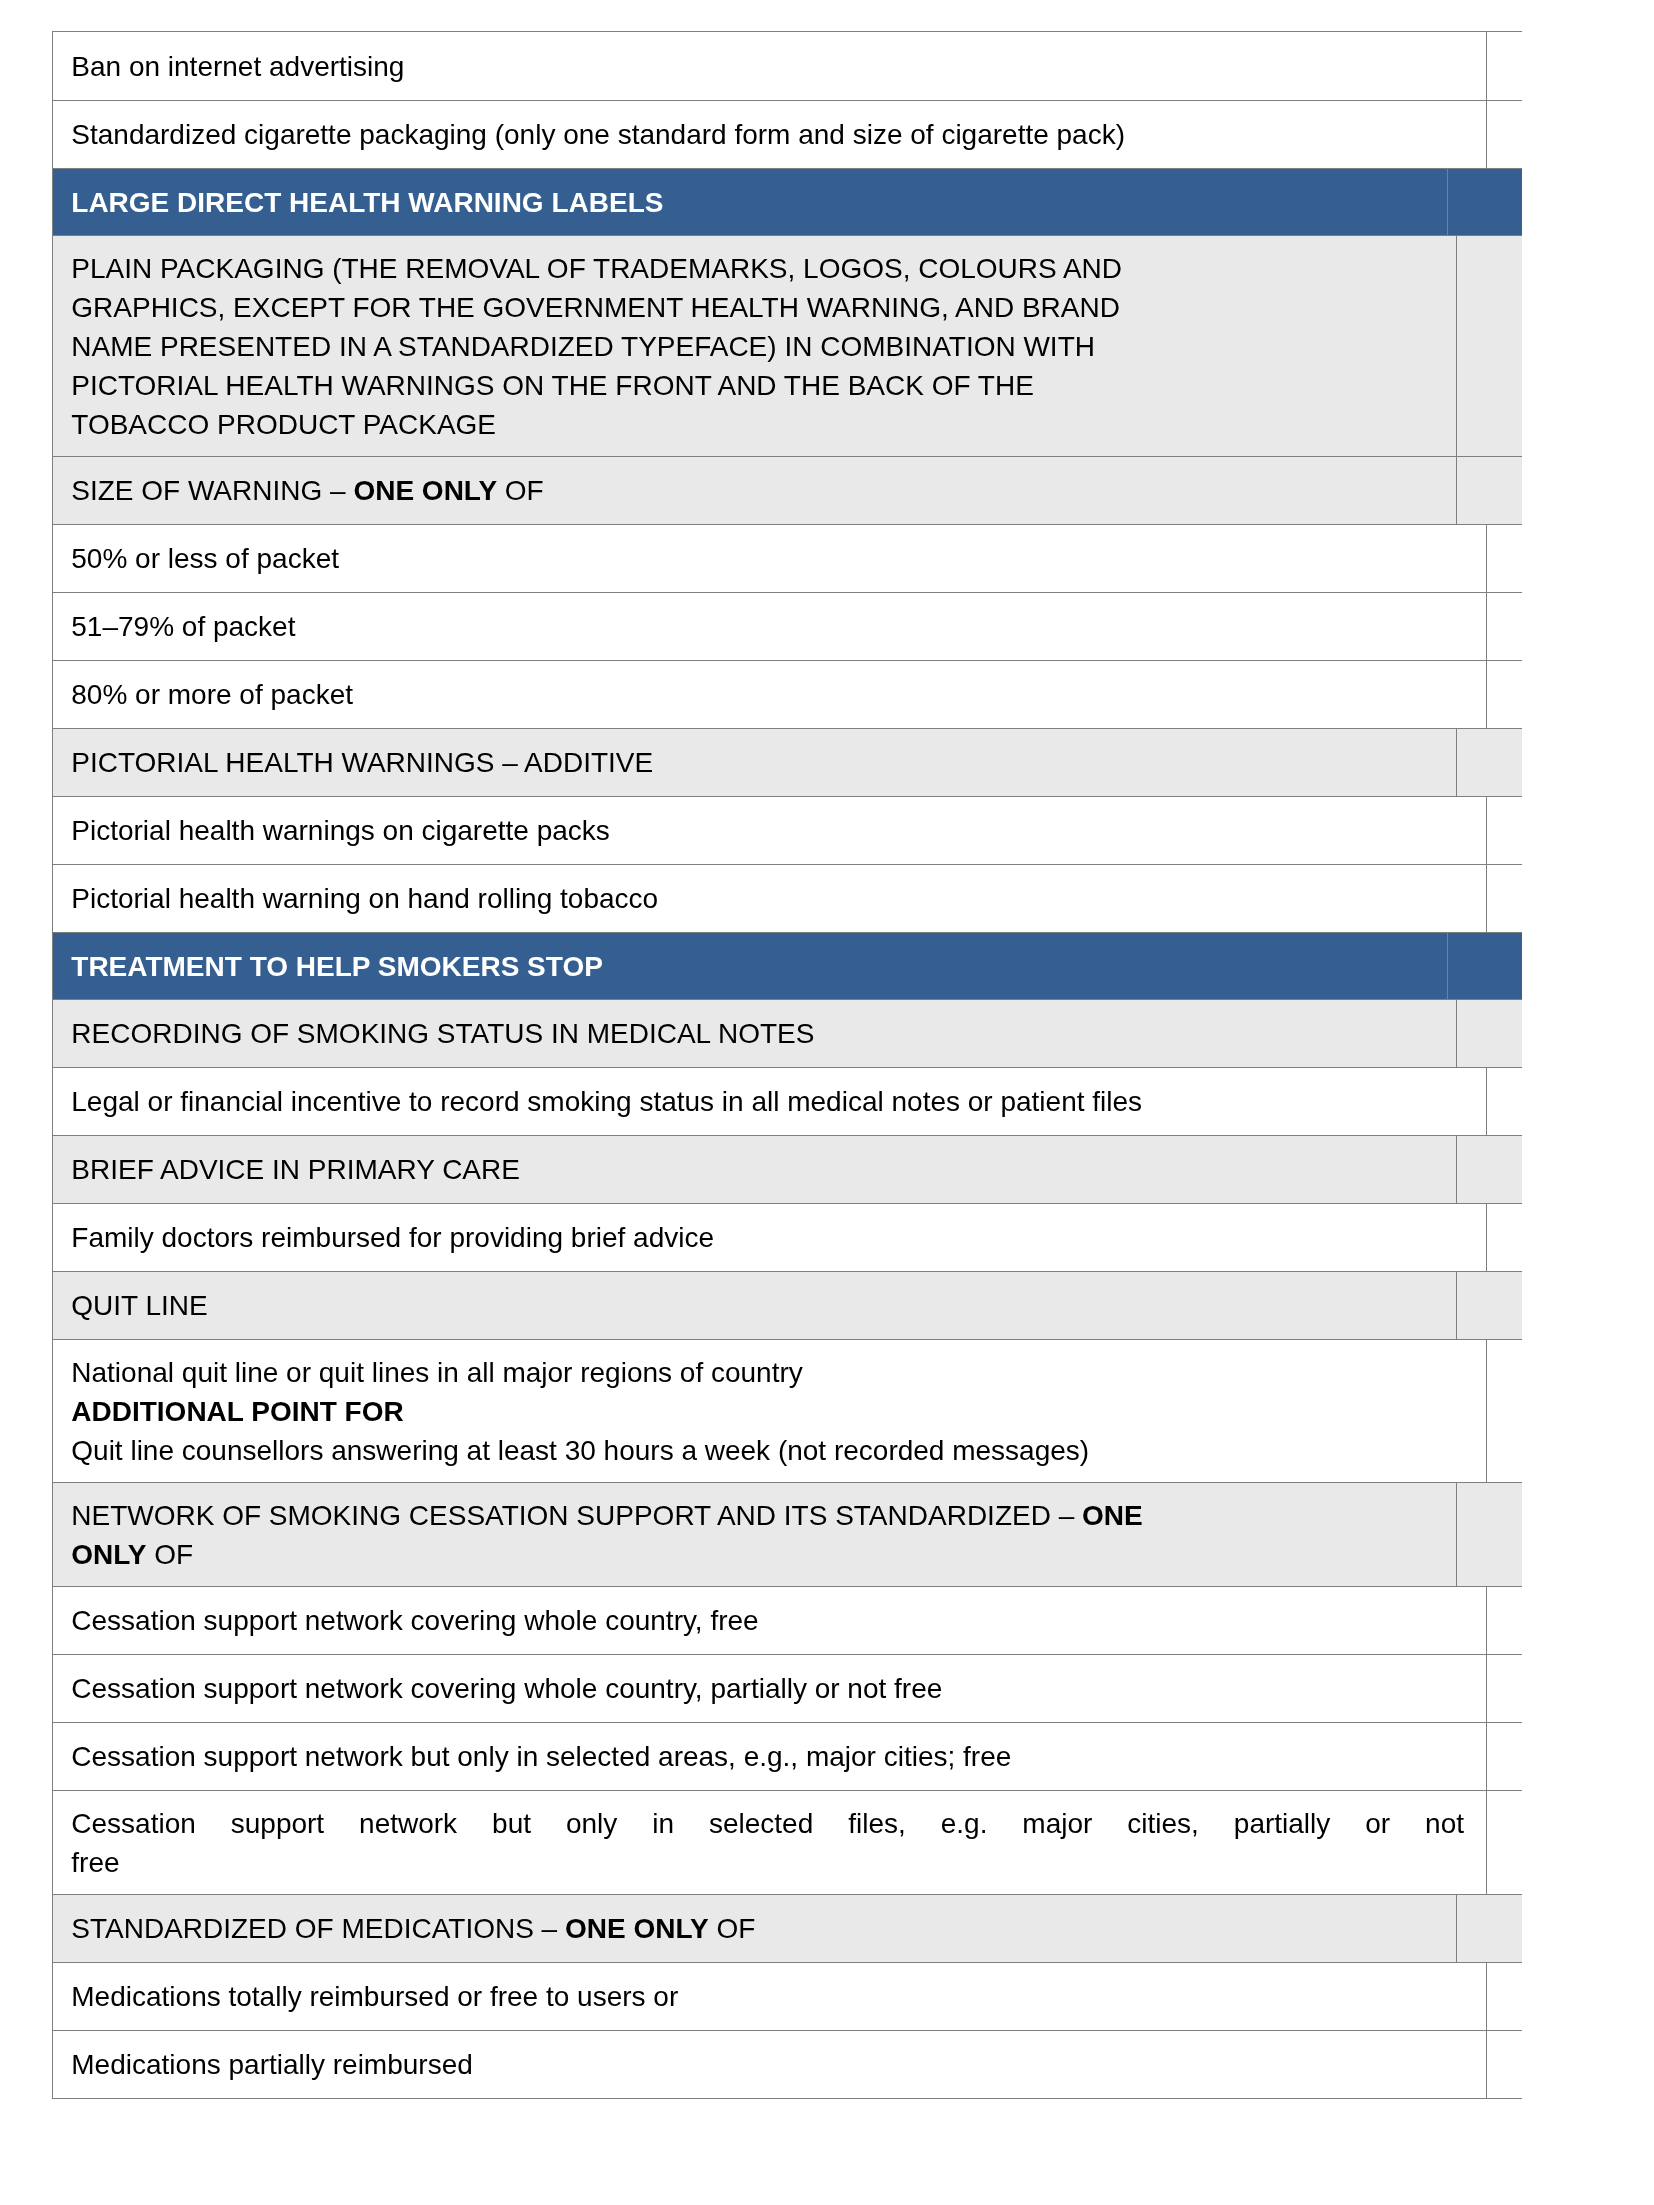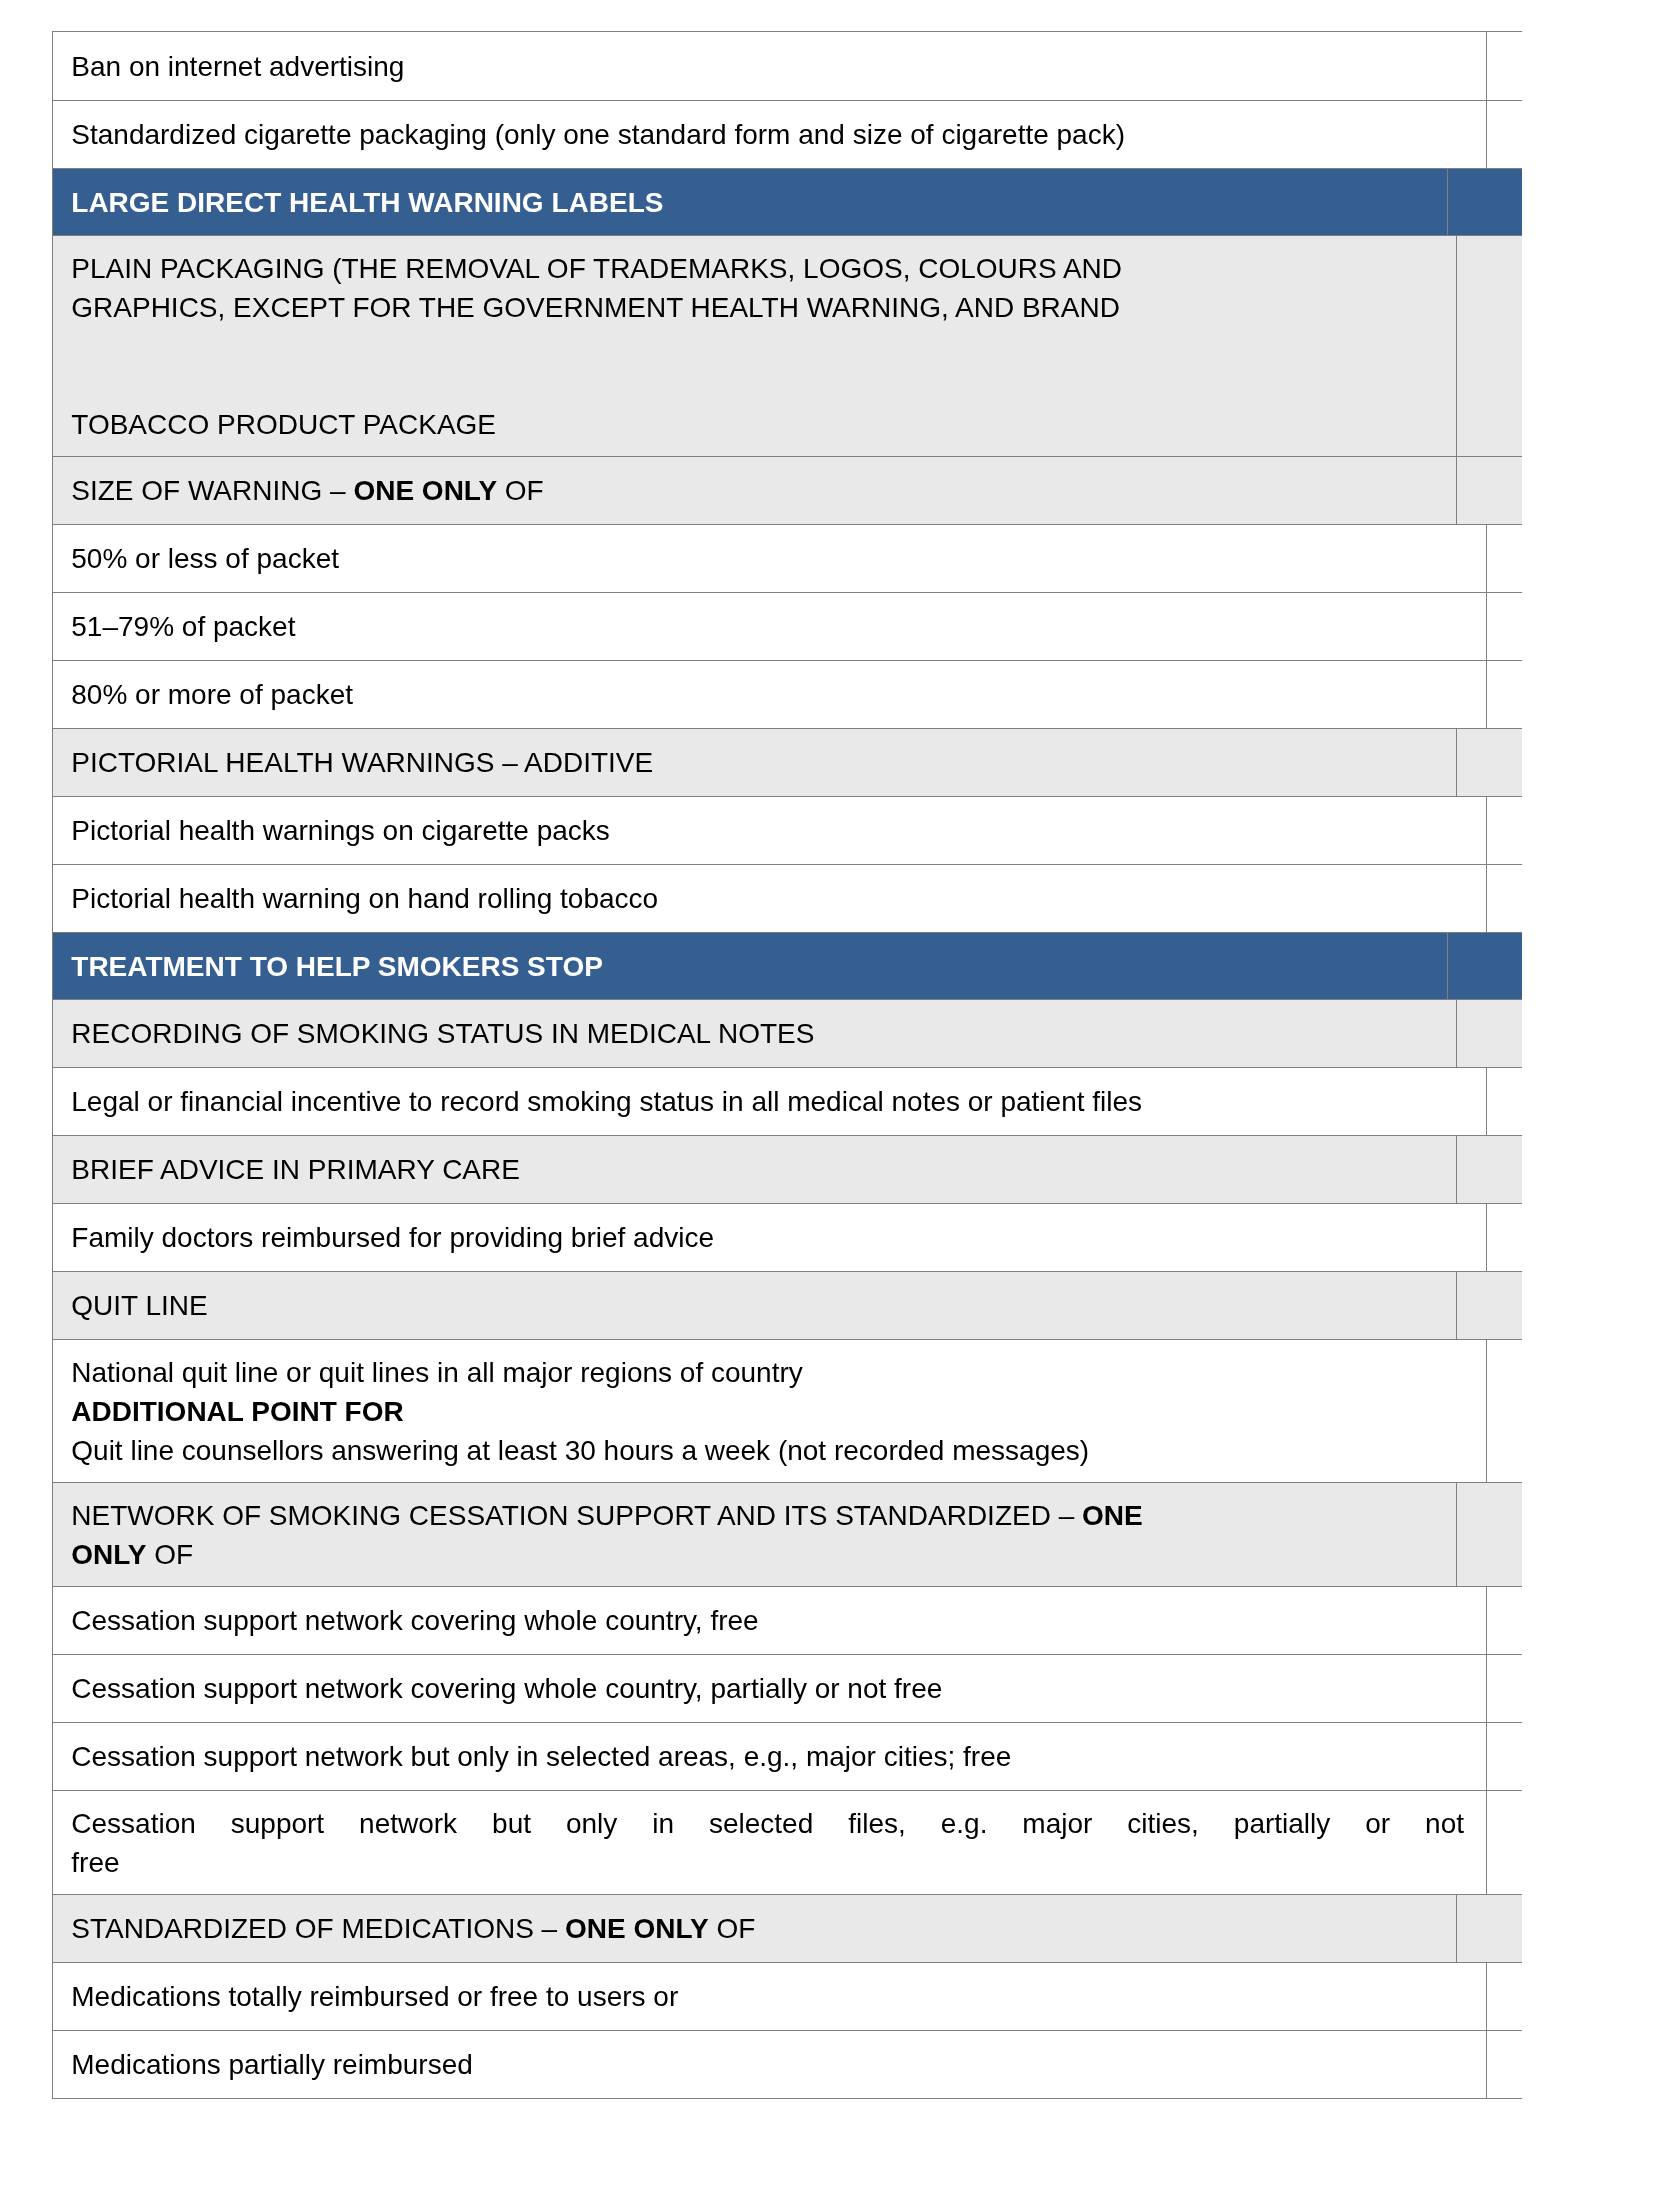--- a/index.html
+++ b/index.html
@@ -99,21 +99,21 @@
       <div class="row section">
         <div class="cell label">
           <span class="txt"><span>LARGE DIRECT HEALTH WARNING LABELS</span></span>
         </div>
         <div class="cell points">
           <span>10</span>
         </div>
       </div>
       <div class="row subsection">
         <div class="cell label">
-          <span class="txt"><span>PLAIN PACKAGING (THE REMOVAL OF TRADEMARKS, LOGOS, COLOURS AND</span><br><span>GRAPHICS, EXCEPT FOR THE GOVERNMENT HEALTH WARNING, AND BRAND</span><br><br><br><span>TOBACCO PRODUCT PACKAGE</span></span>
+          <span class="txt"><span>PLAIN PACKAGING (THE REMOVAL OF TRADEMARKS, LOGOS, COLOURS AND</span><br><span>GRAPHICS, EXCEPT FOR THE GOVERNMENT HEALTH WARNING, AND BRAND</span><br><span>NAME PRESENTED IN A STANDARDIZED TYPEFACE) IN COMBINATION WITH</span><br><span>PICTORIAL HEALTH WARNINGS ON THE FRONT AND THE BACK OF THE</span><br><span>TOBACCO PRODUCT PACKAGE</span></span>
         </div>
         <div class="cell points">
           <span>4</span>
         </div>
       </div>
       <div class="row subsection">
         <div class="cell label">
           <span class="txt"><span>SIZE OF WARNING – </span><span class="b">ONE ONLY</span><span> OF</span></span>
         </div>
         <div class="cell points">

